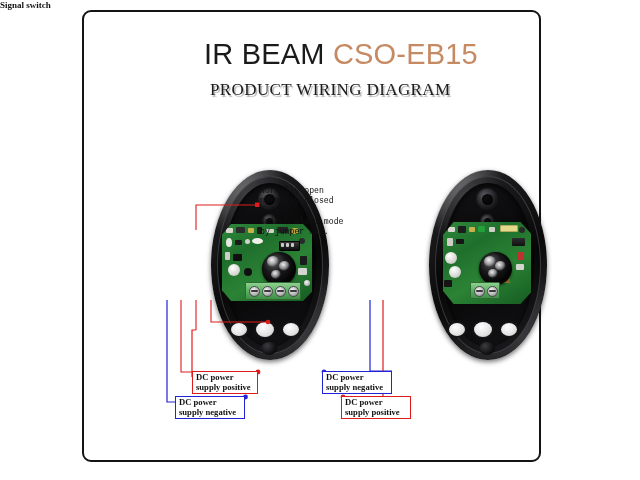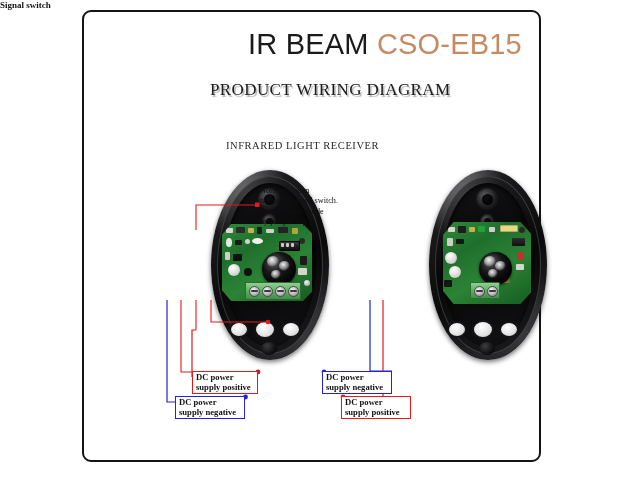--- a/index.html
+++ b/index.html
@@ -8,22 +8,22 @@
     font-family:"Liberation Sans",sans-serif;
   }
   
   #frame{
     position:absolute;left:82px;top:10px;width:459px;height:452px;
     border:2px solid #141414;border-radius:9px;background:#ffffff;
     box-sizing:border-box;
   }
   
   #title-row{
-    position:absolute;left:120px;top:16px;
-    font-size:29px;letter-spacing:.2px;white-space:nowrap;margin-left:44px;
+    position:absolute;left:120px;top:26px;
+    font-size:29px;letter-spacing:.2px;white-space:nowrap;
   }
   #title-main{color:#1a1a1a;font-weight:400;}
   #title-model{color:#c68a63;font-weight:400;}
   #subtitle{
     position:absolute;left:126px;top:68px;
     font-family:"Liberation Serif",serif;font-weight:normal;
     font-size:17px;color:#1c1c1c;letter-spacing:.4px;white-space:nowrap;
     text-shadow:1.5px 1.5px 1px rgba(150,150,150,.75);
   }
   
@@ -132,21 +132,21 @@
   }
   .screw::after{
     content:"";position:absolute;left:1px;top:3.3px;width:7px;height:1.6px;
     background:#3a3a3d;border-radius:1px;
   }
   
   .part{position:absolute;border-radius:1px;}
 
   
   .anno{
-    position:absolute;font-family:Liberation Serif, serif;
+    position:absolute;font-family:Liberation Mono, monospace;
     font-size:8.2px;line-height:1.26;color:#111;white-space:pre-line;
   }
   #anno-switch{left:260px;top:186px;width:84px;}
   #anno-signal{
     left:272px;top:313px;font-family:"Liberation Serif",serif;
     font-size:9px;font-weight:bold;color:#111;white-space:nowrap;
   }
 
   
   .lblbox{
@@ -168,21 +168,20 @@
 </head>
 <body>
 
 <div id="frame">
 
   <div id="title-row">
     <span id="title-main">IR BEAM </span><span id="title-model">CSO-EB15</span>
   </div>
   <div id="subtitle">PRODUCT WIRING DIAGRAM</div>
 
-  <div class="dev-caption" id="cap-receiver">INFRARED LIGHT RECEIVER</div>
 
   <div class="device" id="device-receiver">
     <div class="shell"></div>
     <div class="shell-rim"></div>
     <div class="shell-inner"></div>
     <div class="boss boss-a"></div>
     <div class="boss boss-b"></div>
 
     <div class="pcb" id="pcb-receiver">
       <div class="part" style="left:4px;top:4px;width:7px;height:5px;background:#d8d8d0;"></div>

